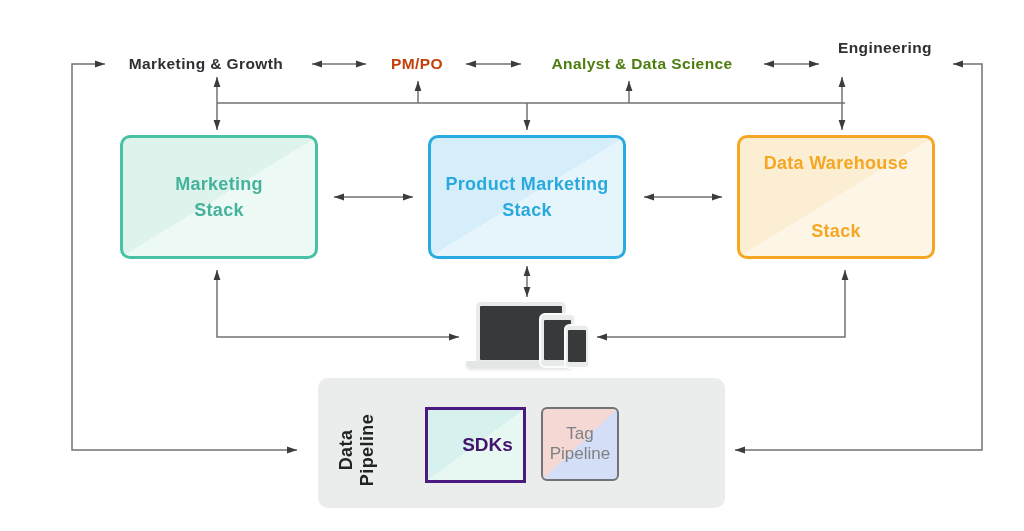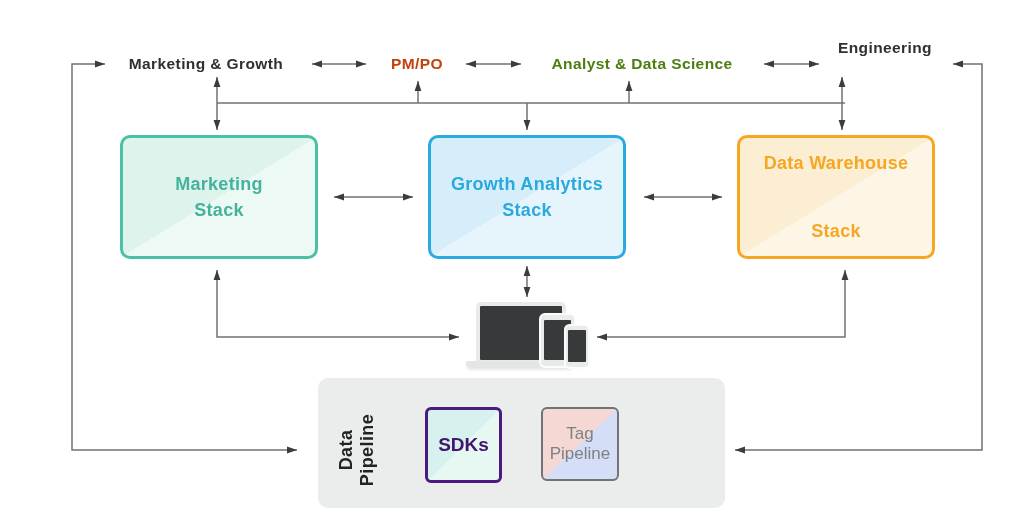--- a/index.html
+++ b/index.html
@@ -38,21 +38,21 @@
     position:absolute;width:120px;
     transform:translate(-50%,-50%) rotate(-90deg);
     text-align:center;font-size:18px;font-weight:700;letter-spacing:.4px;
     line-height:21px;color:#212324;
   }
   .small-box{
     position:absolute;top:407px;height:70px;
     display:flex;flex-direction:column;align-items:center;justify-content:center;
     text-align:center;
   }
-  #sdks-box{left:425px;width:71px;border:3px solid;border-radius:6px;}
+  #sdks-box{left:425px;width:71px;border:3px solid;border-radius:0;padding-left:24px;}
   #sdks-box .line{font-size:19px;font-weight:600;}
   #tag-box{left:541px;width:74px;border:2px solid;border-radius:6px;}
   #tag-box .line{font-size:17px;font-weight:400;line-height:20px;}
   
   #devices{position:absolute;left:0;top:0;}
   #laptop-screen{
     position:absolute;left:476px;top:302px;width:90px;height:60px;
     border-radius:5px 5px 0 0;box-sizing:border-box;padding:4px 4px 2px 4px;
   }
   #laptop-display{width:100%;height:100%;border-radius:1px;}
@@ -165,21 +165,21 @@
   <div class="role-label" id="role-0" style="left: 206px; top: 64px; color: rgb(46, 48, 51);">Marketing &amp; Growth</div>
   <div class="role-label" id="role-1" style="left: 417px; top: 64px; color: #c2410c;">PM/PO</div>
   <div class="role-label" id="role-2" style="left: 642px; top: 64px; color: #4d7c0f;">Analyst &amp; Data Science</div>
   <div class="role-label" id="role-3" style="left: 885px; top: 48px; color: rgb(46, 48, 51);">Engineering</div>
 
   <div class="stack-box" style="left: 120px; border-color: rgb(72, 193, 165); color: rgb(69, 179, 156); background: linear-gradient(to right bottom, rgb(222, 243, 236) 50%, rgb(237, 249, 244) 50%);">
     <div class="line">Marketing</div>
     <div class="line">Stack</div>
   </div>
   <div class="stack-box" style="left: 428px; border-color: rgb(41, 171, 226); color: rgb(41, 169, 222); background: linear-gradient(to right bottom, rgb(213, 238, 250) 50%, rgb(230, 245, 252) 50%);">
-    <div class="line">Growth Analytics</div>
+    <div class="line">Product Marketing</div>
     <div class="line">Stack</div>
   </div>
   <div class="stack-box" style="left: 737px; border-color: rgb(245, 166, 35); color: rgb(245, 166, 35); background: linear-gradient(to right bottom, rgb(251, 238, 211) 50%, rgb(253, 246, 231) 50%); gap: 42px;">
     <div class="line">Data Warehouse</div>
     <div class="line">Stack</div>
   </div>
 
   <div id="devices">
     <div id="laptop-screen" style="background: rgb(233, 235, 234);">
       <div id="laptop-display" style="background: rgb(55, 57, 58);"></div>

